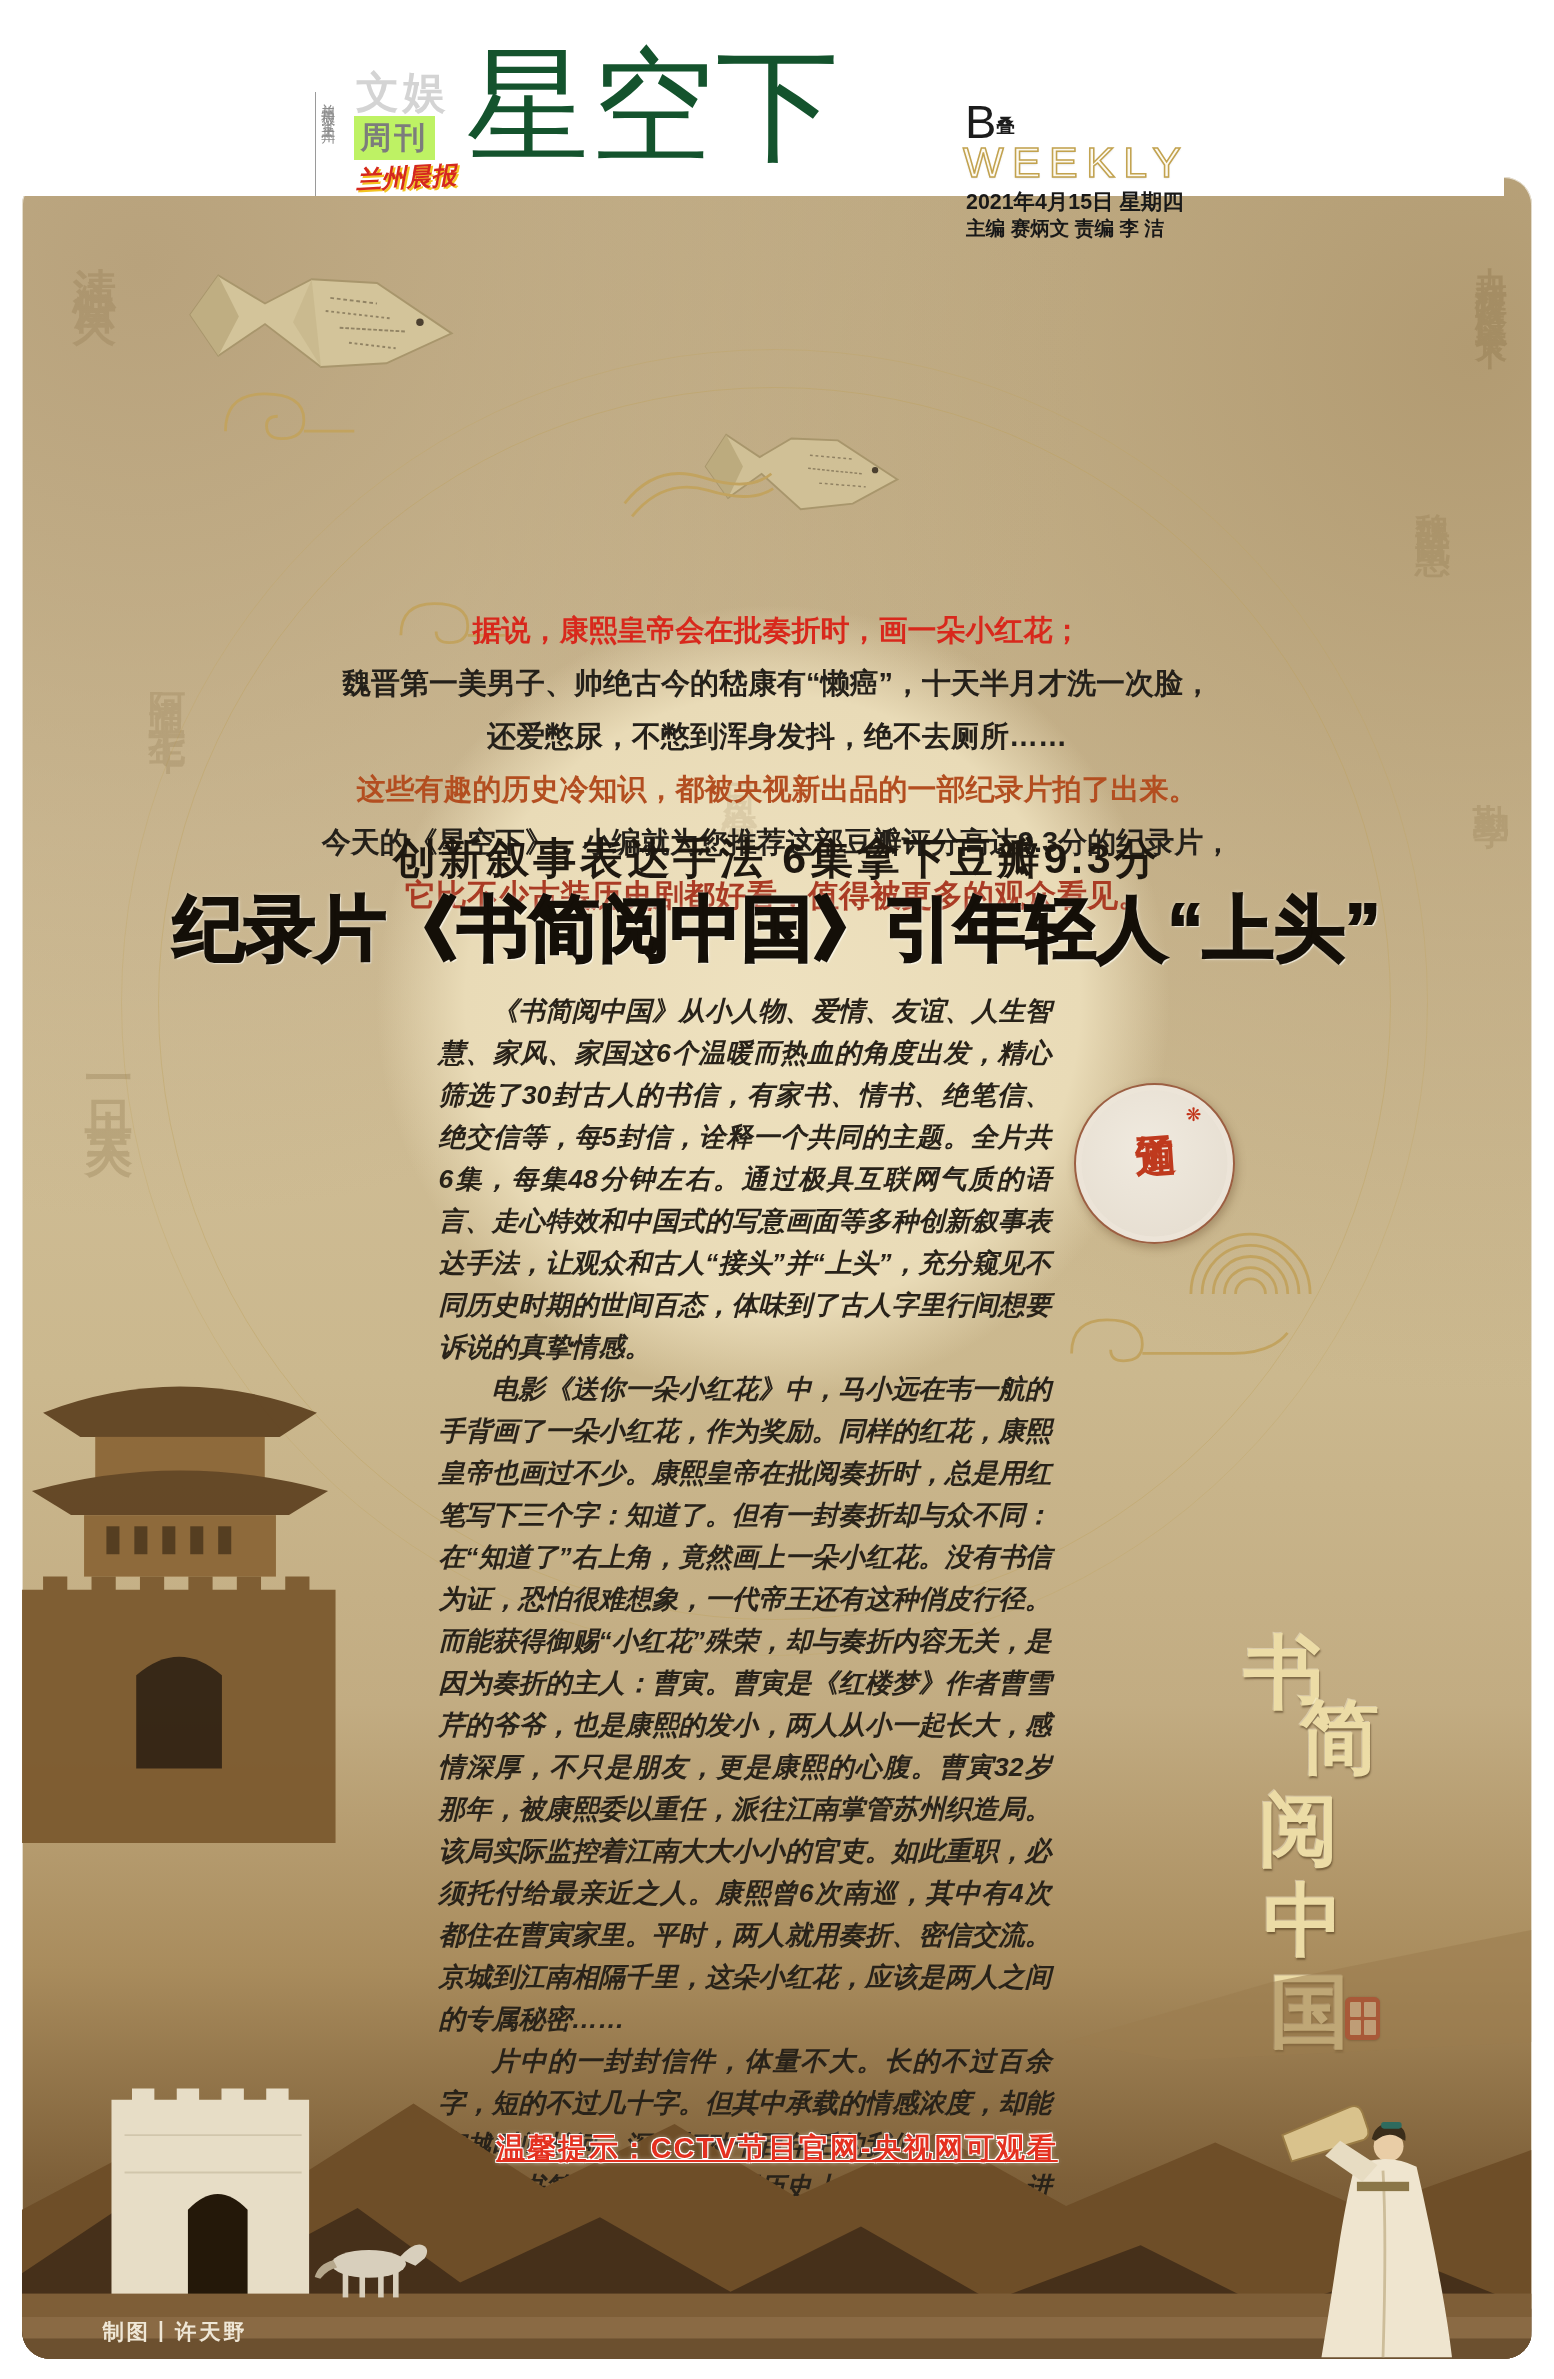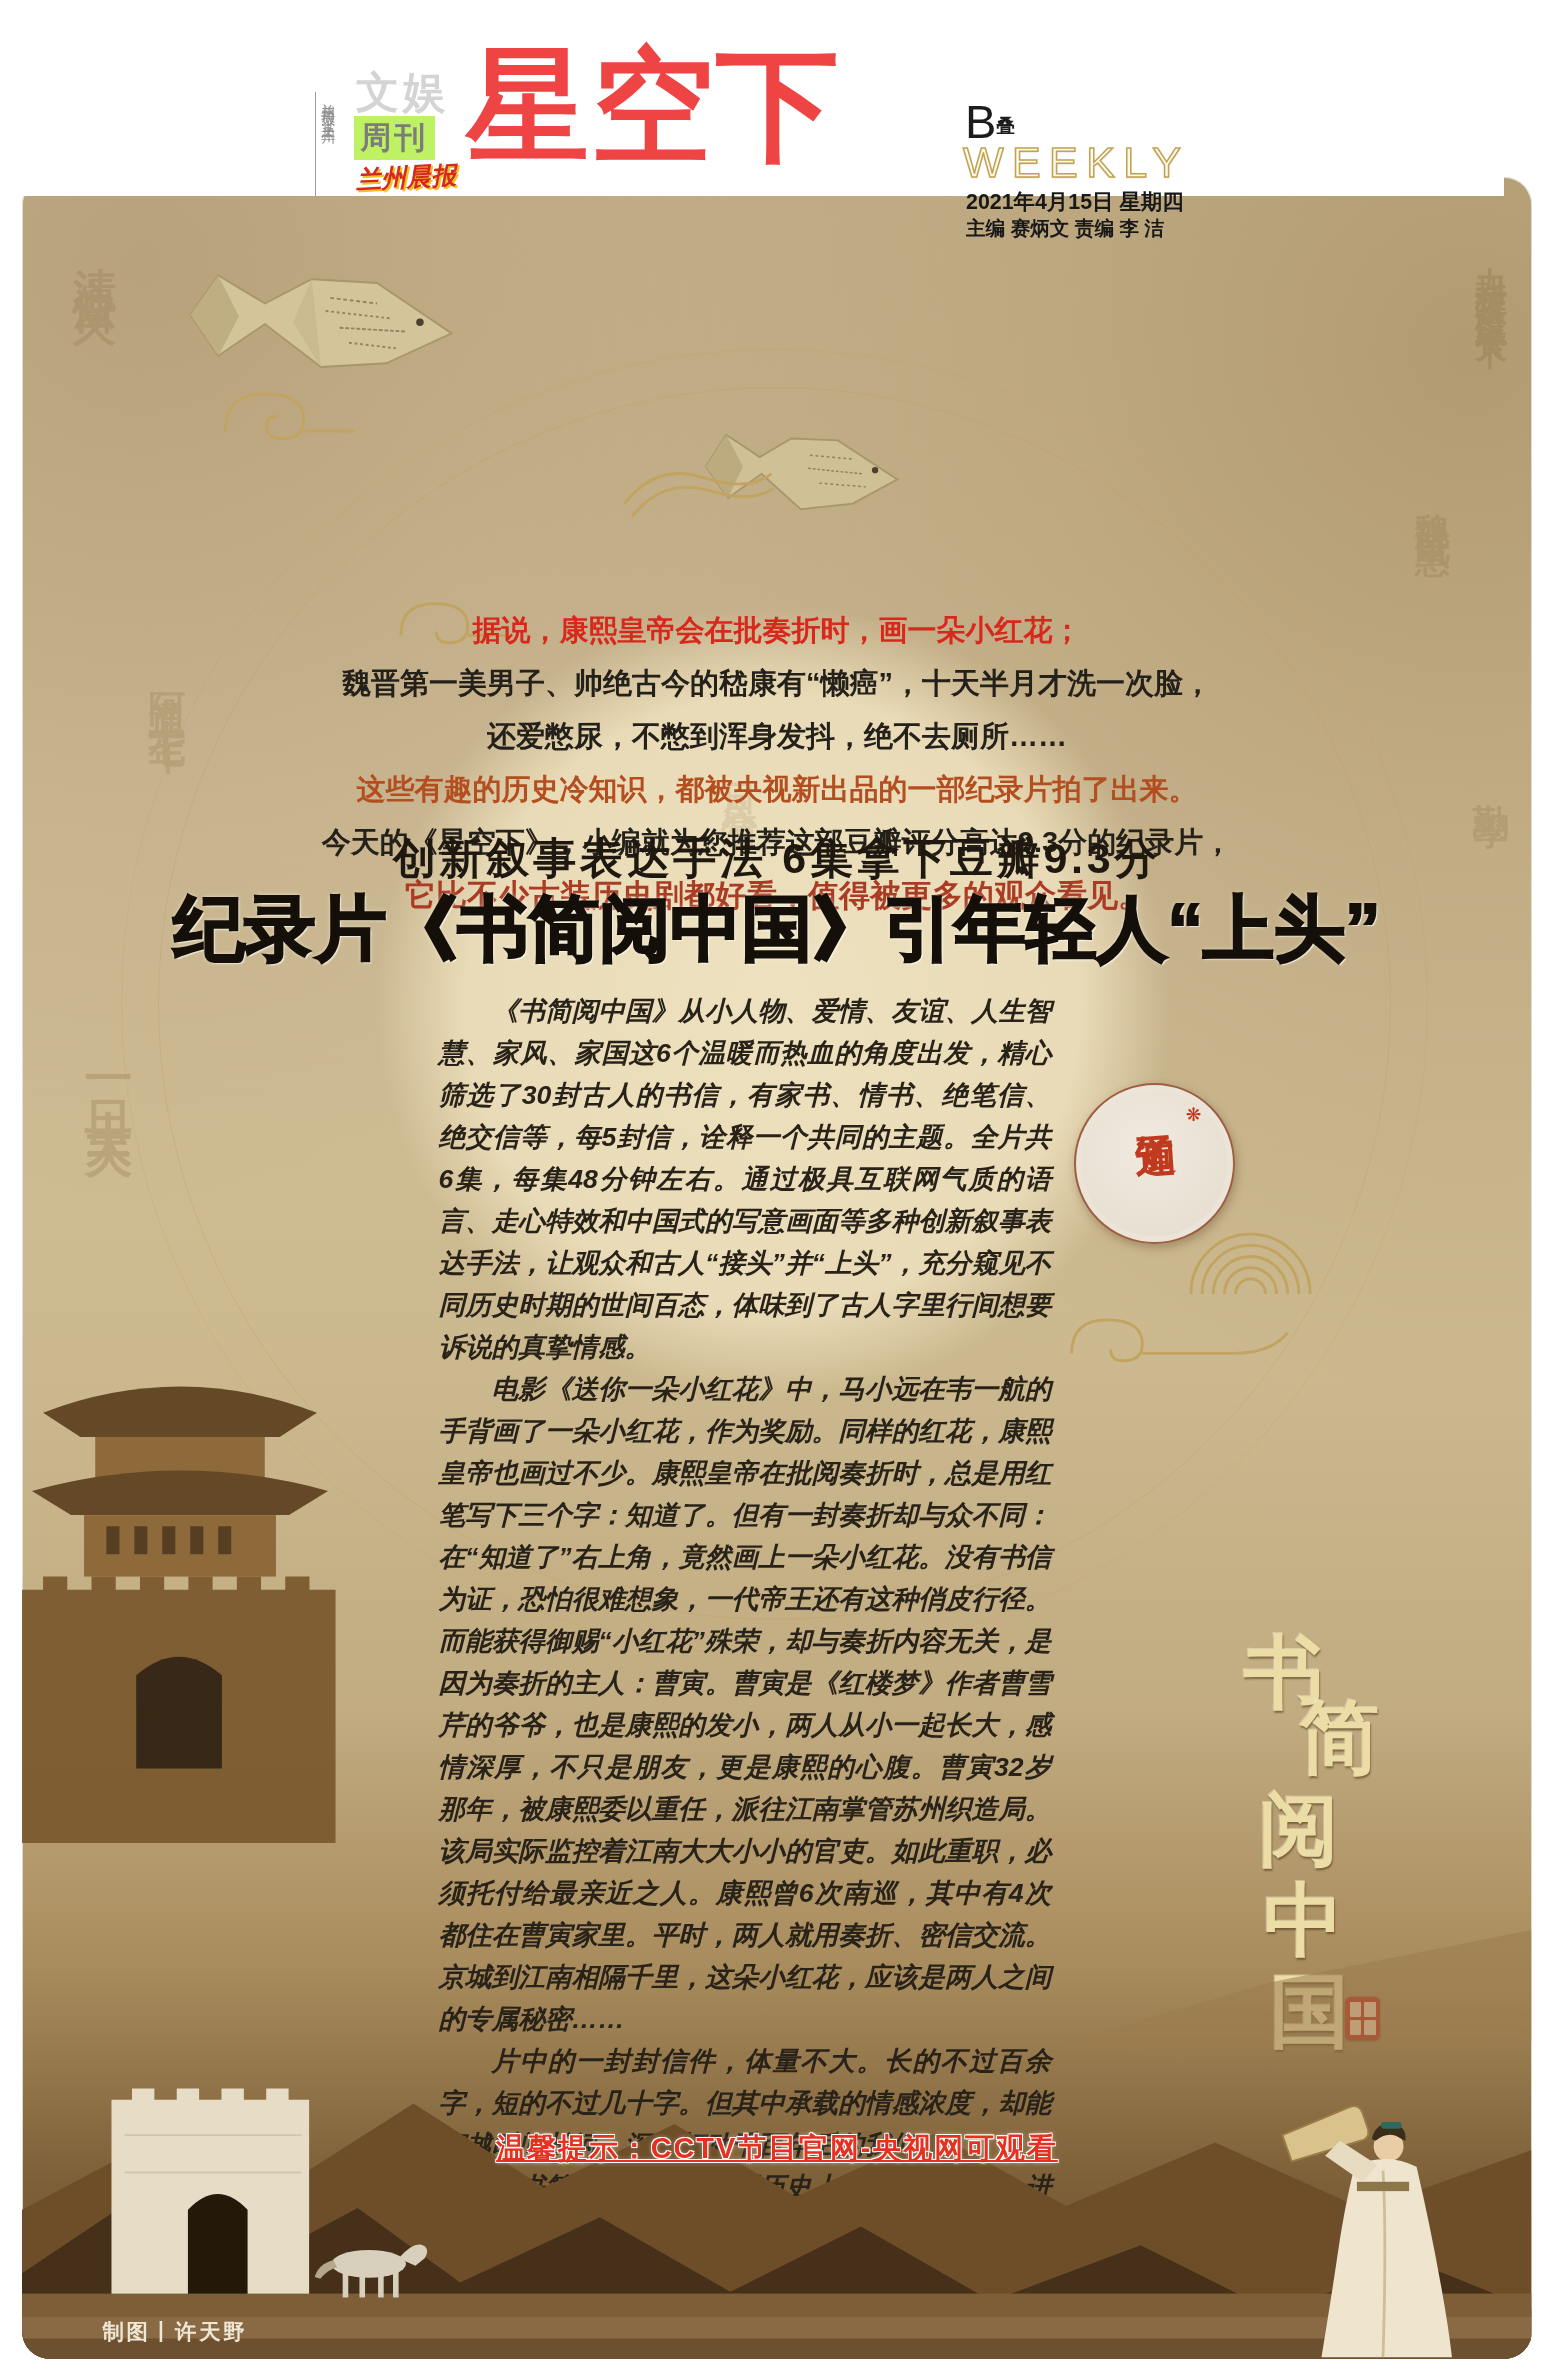--- a/index.html
+++ b/index.html
@@ -7,22 +7,22 @@
         font-family:"Liberation Sans","DejaVu Sans",sans-serif;}
   
   .masthead{position:absolute;left:0;top:0;width:1504px;height:177px;background:#fff;z-index:5;margin-top:19px;}
   .paper-vert{position:absolute;left:315px;top:73px;height:104px;writing-mode:vertical-rl;
       font-size:14px;color:#8c8c8c;letter-spacing:2.8px;border-left:0.9px solid #9a9a9a;padding-left:3.7px;}
   .sec-light{position:absolute;left:356px;top:45px;font-size:43px;color:#d4d4d4;font-weight:600;letter-spacing:3.7px;}
   .sec-box{position:absolute;left:354px;top:97px;background:#bef264;color:#7c7c7c;font-size:31px;
       font-weight:600;padding:0.9px 6.5px;letter-spacing:2.8px;}
   .paper-logo{position:absolute;left:356px;top:142px;color:#d5281e;font-size:25px;font-weight:bold;
       font-style:italic;transform:rotate(-3deg);text-shadow:1.9px 1.9px 0 #f3c421;white-space:nowrap;}
-  .edition-title{position:absolute;left:466px;top:26px;font-size:123px;line-height:123px;font-weight:700;
-      color:#ef4444;font-family:"Liberation Serif","DejaVu Serif",serif;letter-spacing:1.9px;white-space:nowrap;}
+  .edition-title{position:absolute;left:466px;top:26px;font-size:123px;line-height:123px;font-weight:400;
+      color:#14532d;font-family:"Liberation Serif","DejaVu Serif",serif;letter-spacing:1.9px;white-space:nowrap;}
   .ed-code{position:absolute;left:965px;top:75px;color:#1c1c1c;font-size:47px;font-weight:400;}
   .ed-code small{font-size:18.6px;font-weight:600;vertical-align:5.6px;}
   .ed-en{position:absolute;left:963px;top:119px;font-size:43px;letter-spacing:8.4px;color:#fdfaf0;
       -webkit-text-stroke:1.5px #c2a24e;text-shadow:0 0.9px 1.9px rgba(120,120,120,.35);text-align:center;}
   .ed-date{position:absolute;left:966px;top:168px;font-size:21.4px;font-weight:600;color:#181818;}
   .ed-editors{position:absolute;left:966px;top:196px;font-size:19.6px;font-weight:600;color:#181818;}
   
   .poster{position:absolute;left:22.4px;right:22.4px;top:177px;bottom:20.5px;border-radius:28px;overflow:hidden;
       background:
         radial-gradient(circle 559px at 751px 825px,#eee1bf 0%,#e9dbb7 55%,rgba(233,219,183,0) 71%),

